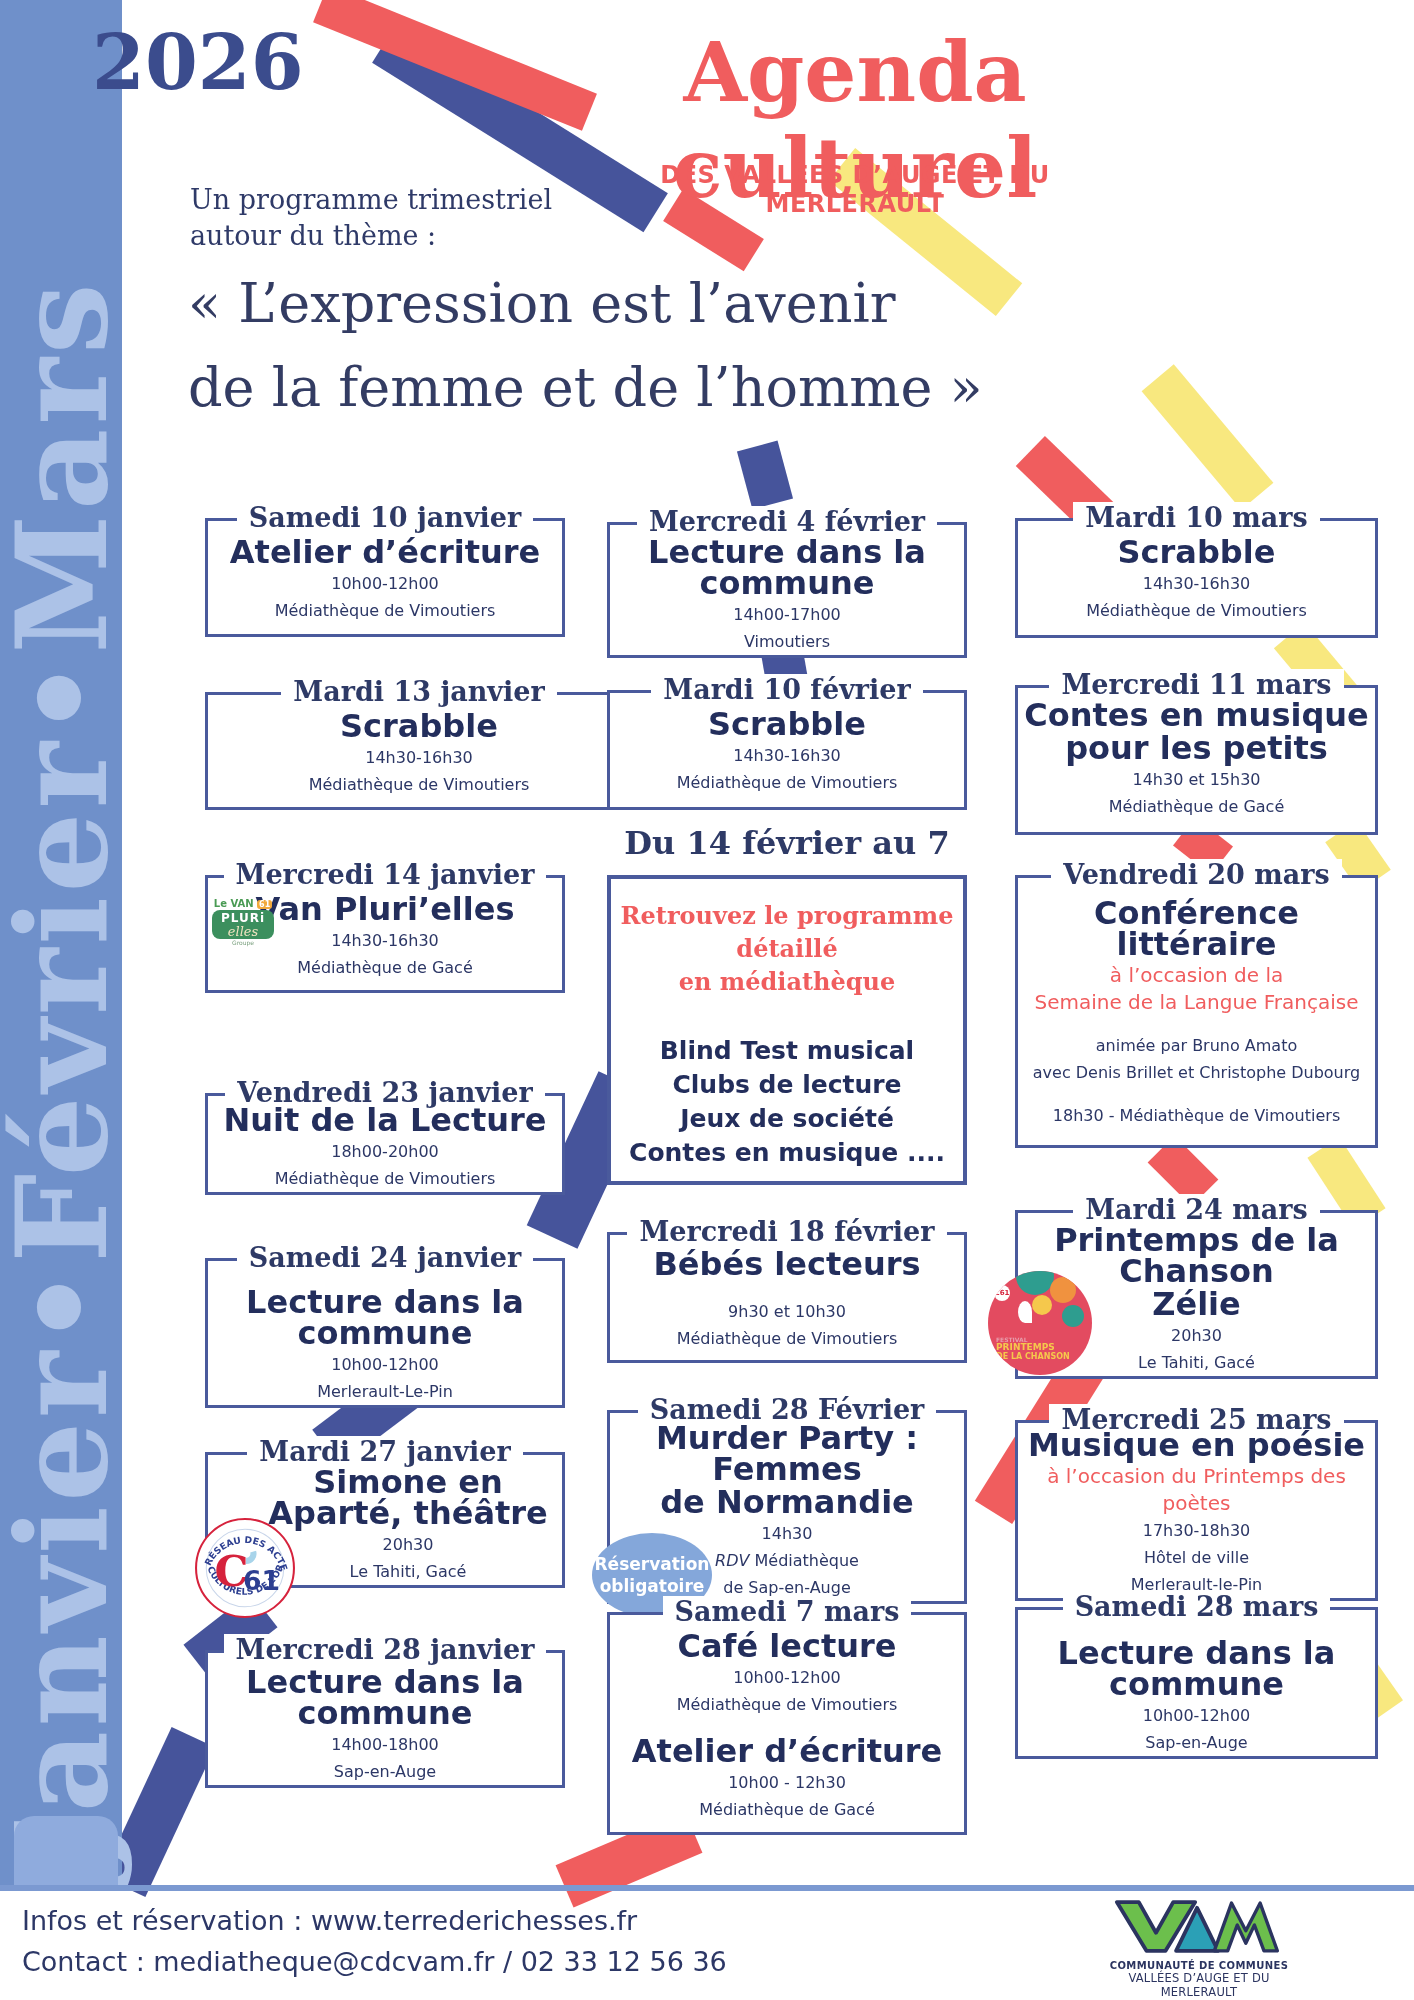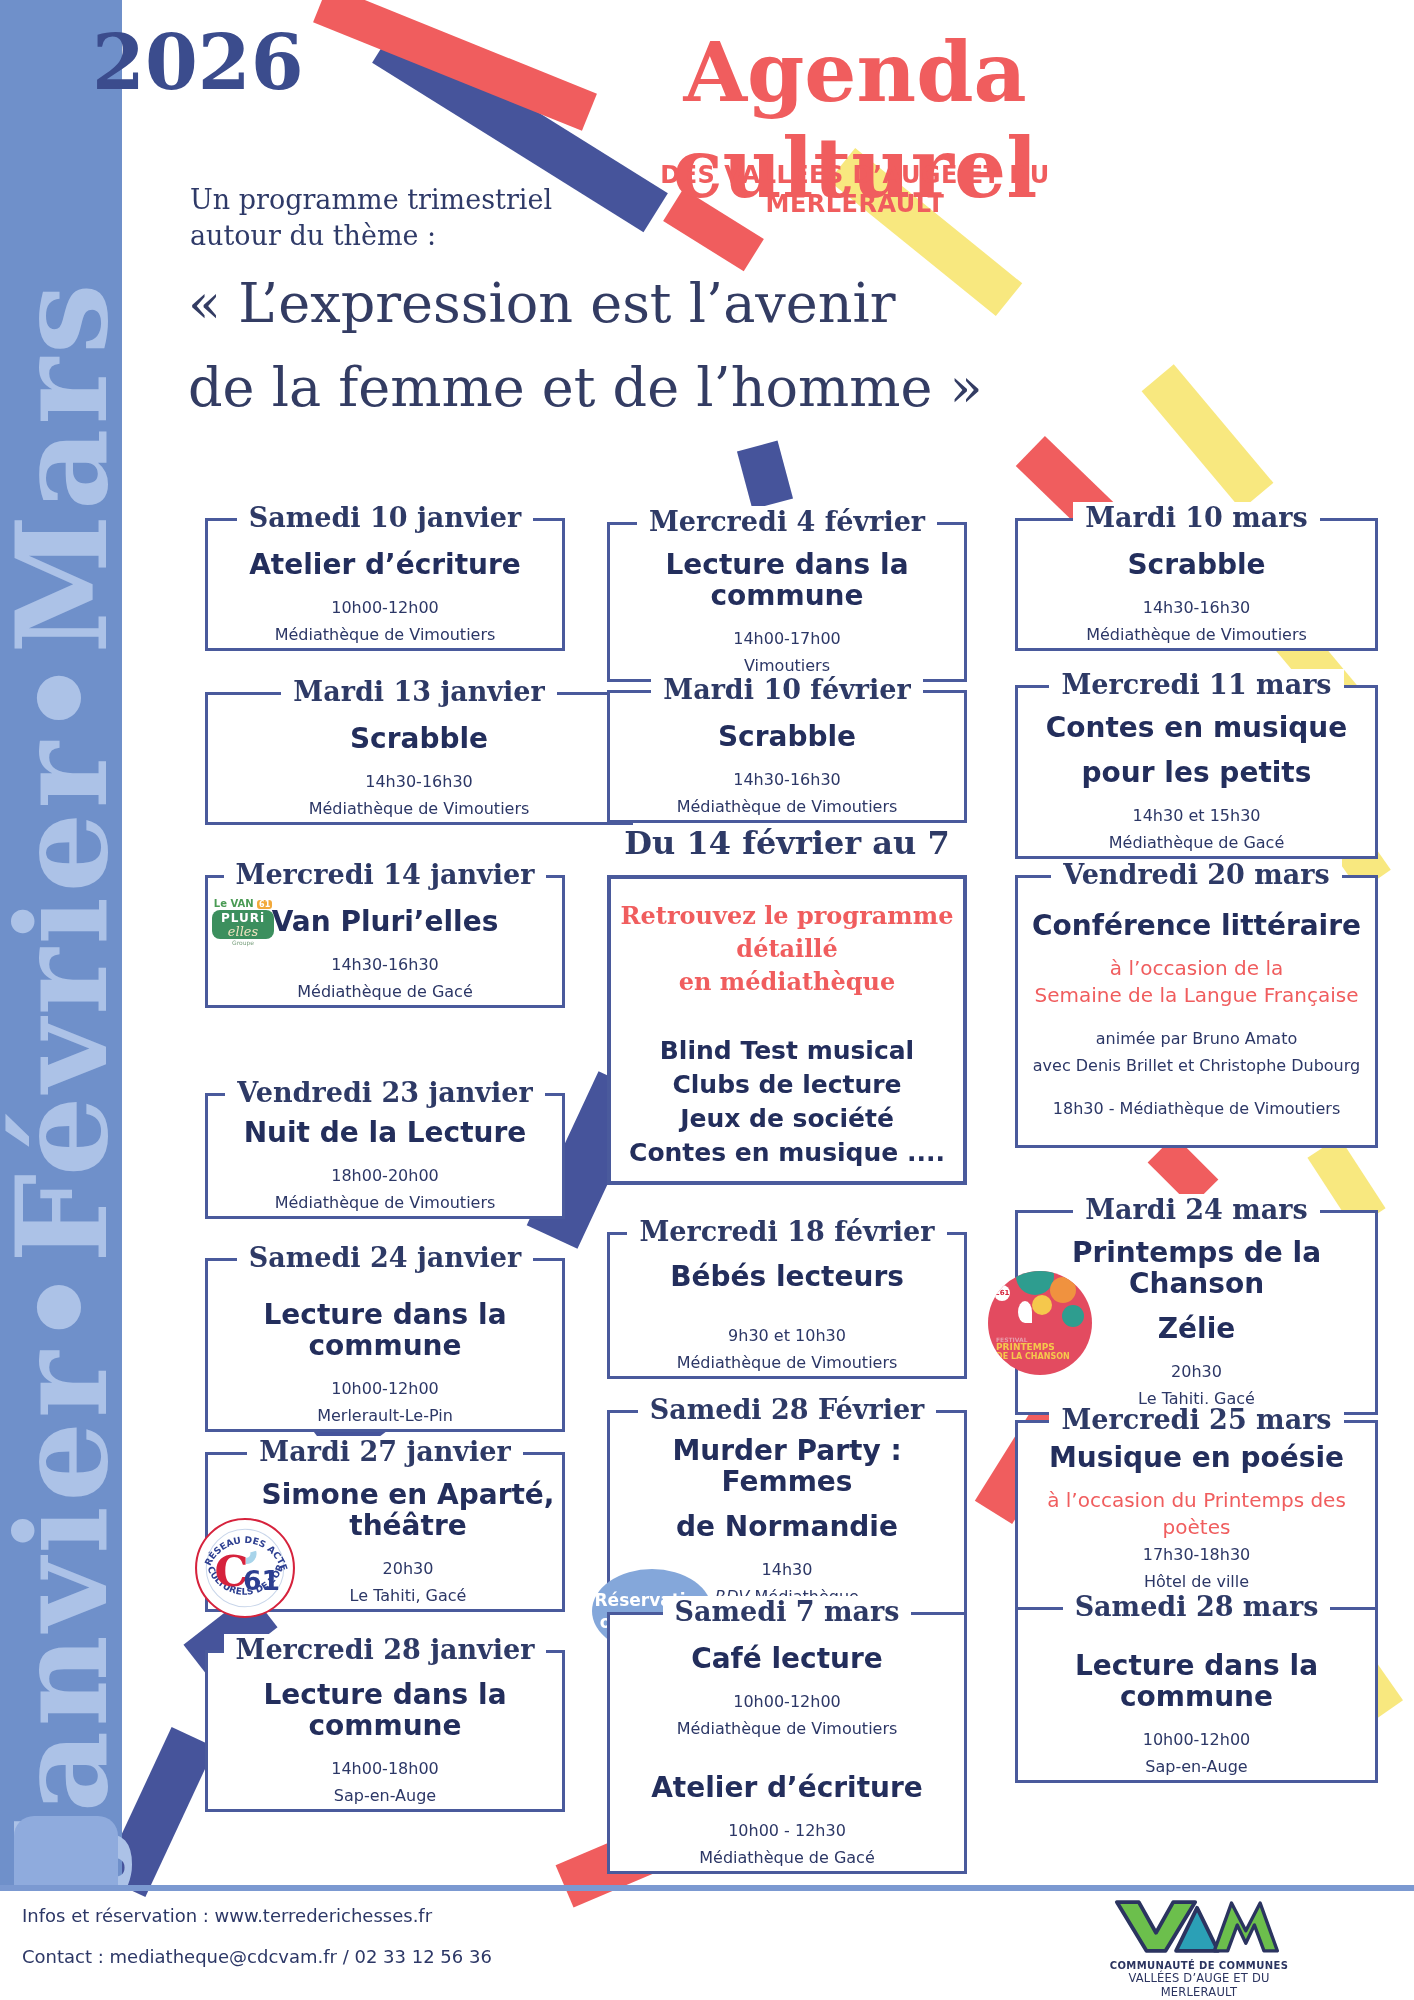--- a/index.html
+++ b/index.html
@@ -28,21 +28,21 @@
   #theme{position:absolute;left:188px;top:262px;font-size:54px;line-height:84px;color:#333c63;z-index:4;}
 
   
   .card{position:absolute;background:#fff;border:3px solid #4a5a9c;box-sizing:border-box;z-index:5;
         text-align:center;}
   .card.du{border-width:4px;}
   .card-date{position:absolute;top:-19px;left:0;right:0;text-align:center;white-space:nowrap;}
   .card-date span{background:#fff;padding:0 12px;font-family:"DejaVu Serif",serif;font-weight:700;
     font-size:27px;color:#2e3a66;}
   .card-body{position:relative;}
-  .l-title{font-weight:700;font-size:28px;line-height:31px;color:#232e5c;margin:14px 0;}
+  .l-title{font-weight:700;font-size:32px;line-height:31px;color:#232e5c;margin:2px 0;}
   .du .l-title{font-size:25px;line-height:27px;margin:7px 0;}
   .l-plain{font-size:16px;line-height:27px;color:#2c3766;}
   .l-plain em{font-style:italic;}
   .l-red{font-size:20px;line-height:27px;color:#f05d5e;}
   .l-redserif{font-family:"DejaVu Serif",serif;font-weight:700;font-size:24px;line-height:33px;color:#f05d5e;}
   .l-gap{height:16px;}
   #mid-heading{position:absolute;left:590px;top:824px;width:394px;text-align:center;
     font-family:"DejaVu Serif",serif;font-weight:700;font-size:32px;color:#2e3a66;z-index:5;}
 
   
@@ -68,21 +68,21 @@
   .pdc-shape{position:absolute;border-radius:50%;}
   .pdc-txt{position:absolute;left:8px;bottom:14px;color:#f5c84c;font-weight:700;text-align:left;}
   .pdc-txt .t1{font-size:6px;color:#e89baa;}
   .pdc-txt .t2{font-size:9px;line-height:9px;}
   .pdc-txt .t3{font-size:8px;line-height:9px;}
   .pdc-c61{position:absolute;left:6px;top:14px;width:16px;height:16px;border-radius:50%;background:#fff;
     color:#d6223c;font-size:7px;font-weight:700;line-height:16px;text-align:center;}
 
   
   #footer-line{position:absolute;left:0;top:1885px;width:1414px;height:6px;background:#7b99d1;z-index:4;}
-  .footer-text{position:absolute;left:22px;font-size:18px;color:#2c3766;z-index:4;}
+  .footer-text{position:absolute;left:22px;font-size:27px;color:#2c3766;z-index:4;}
   #vam{position:absolute;left:1104px;top:1896px;width:190px;text-align:center;z-index:4;}
   .vam-t1{font-size:10px;font-weight:700;color:#2b3460;letter-spacing:.4px;}
   .vam-t2{font-size:11.5px;color:#2b3460;letter-spacing:.2px;}
 </style>
 </head>
 <body>
 
 <div id="poster">
 
   <div id="ribbons">

